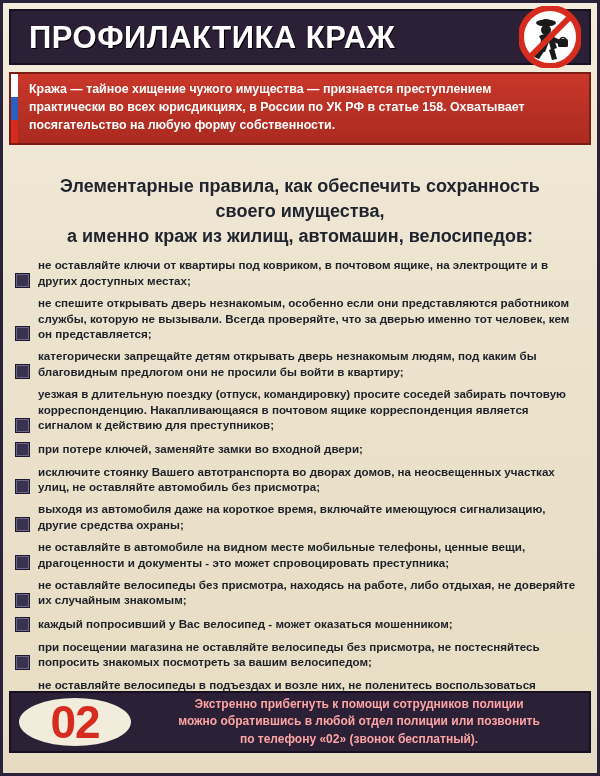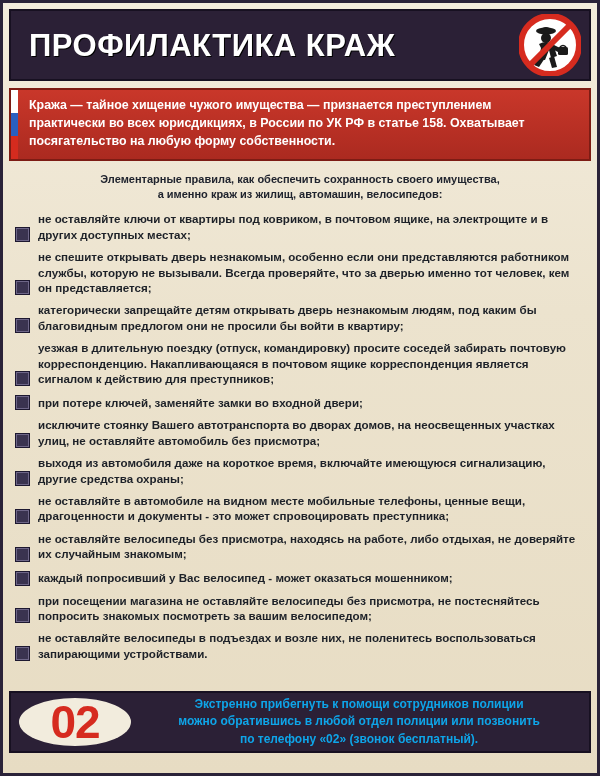--- a/index.html
+++ b/index.html
@@ -19,21 +19,21 @@
     height: 776px;
     box-sizing: border-box;
     background:
       linear-gradient(180deg, #f3ecdc 0%, #ece3ce 40%, #e7dcc3 100%);
     border: 3px solid #2a2238;
     padding: 0;
   }
   
   .header {
     position: relative;
-    height: 72px;
+    height: 56px;
     background: #2b2036;
     margin: 6px 6px 0 6px;
     border: 2px solid #171021;
     display: flex;
     align-items: center;
     box-sizing: border-box;
   }
   .header-title {
     color: #ffffff;
     font-size: 31px;
@@ -71,25 +71,25 @@
     position: absolute;
     left: 0; top: 0; bottom: 0;
     width: 7px;
     background: linear-gradient(180deg,#ffffff 0 33.3%, #2a5fc0 33.3% 66.6%, #d52b1e 66.6% 100%);
   }
   .def-text { padding-left: 6px; display: block; }
 
   
   .intro {
     text-align: center;
-    font-size: 11px;
+    font-size: 18px;
     font-weight: bold;
     color: #20242e;
     line-height: 1.38;
-    padding: 11px 28px 9px 28px;
+    padding: 29px 28px 9px 28px;
   }
 
   
   .rules {
     padding: 0 14px 0 12px;
   }
   .rule {
     display: flex;
     align-items: flex-end;
     margin-bottom: 7px;
@@ -139,21 +139,21 @@
     height: 48px;
     margin-left: 8px;
     border-radius: 50%;
     background: #f2ecdd;
     display: flex;
     align-items: center;
     justify-content: center;
   }
   .footer-text {
     flex: 1;
-    color: #0ea5e9;
+    color: #fca5a5;
     font-size: 12px;
     font-weight: bold;
     line-height: 1.45;
     text-align: center;
     padding-right: 10px;
   }
 </style>
 </head>
 <body>
 

